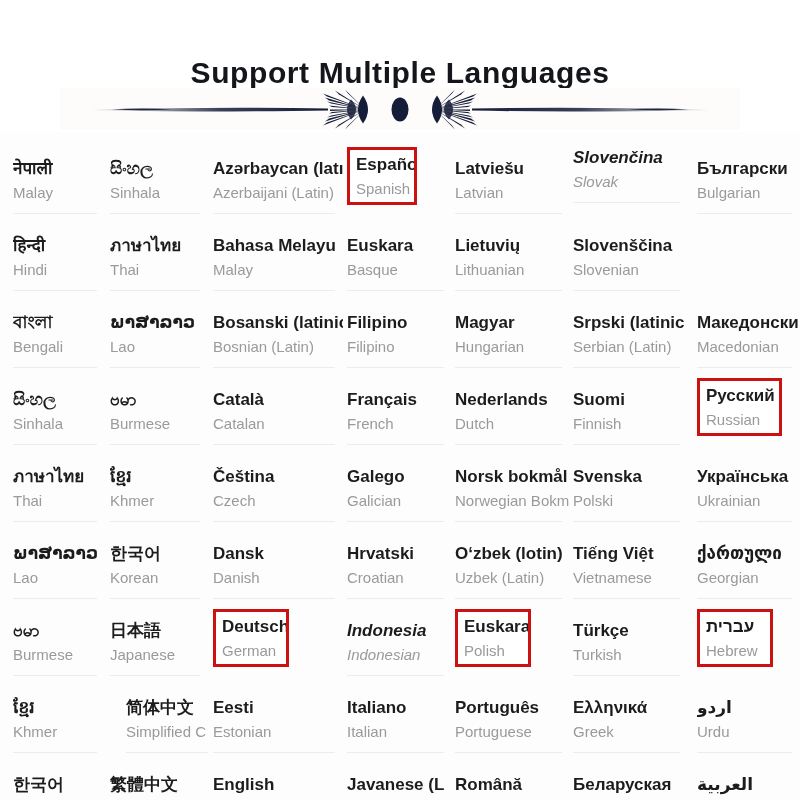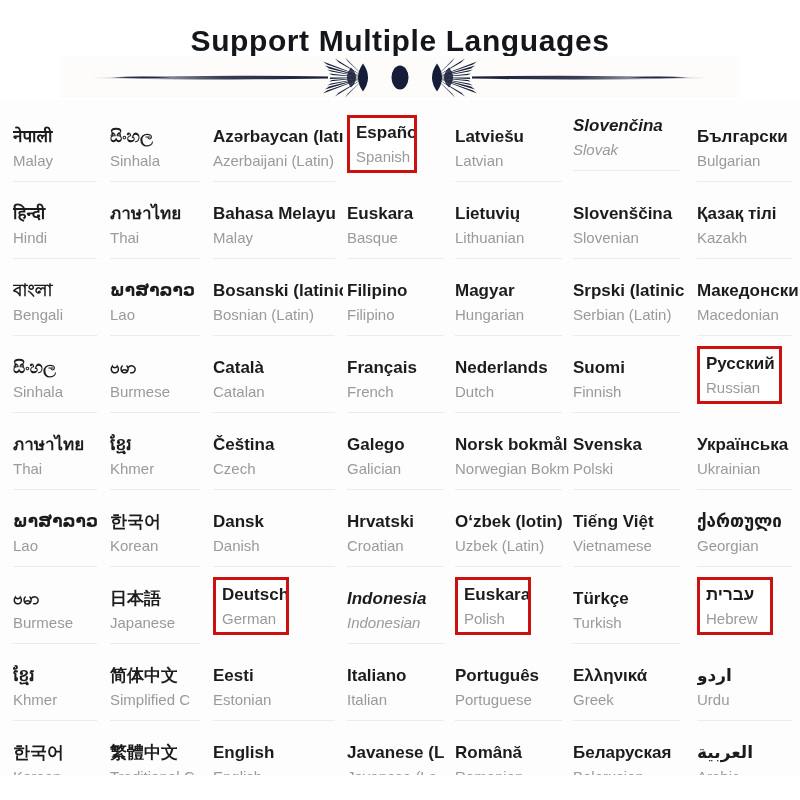--- a/index.html
+++ b/index.html
@@ -20,20 +20,21 @@
     width: 800px;
     height: 800px;
     background: #ffffff;
   }
 
   
   .header {
     position: relative;
     width: 800px;
     height: 100px;
+    margin-top: 32px;
   }
   .title {
     position: absolute;
     top: 24px;
     left: 0;
     width: 800px;
     text-align: center;
     font-size: 30px;
     font-weight: 700;
     letter-spacing: 0.6px;
@@ -275,21 +276,21 @@
         <div class="cell" style="top: 400px; width: 98px;">
           <div class="native">한국어</div>
           <div class="english">Korean</div>
           <div class="divider" style="width: 90px;"></div>
         </div>
         <div class="cell" style="top: 477px; width: 98px;">
           <div class="native">日本語</div>
           <div class="english">Japanese</div>
           <div class="divider" style="width: 90px;"></div>
         </div>
-        <div class="cell" style="top: 554px; width: 98px;">
+        <div class="cell" style="top: 554px; width: 98px; margin-left: 16px;">
           <div class="native">简体中文</div>
           <div class="english">Simplified C</div>
           <div class="divider" style="width: 90px;"></div>
         </div>
         <div class="cell" style="top: 631px; width: 98px;">
           <div class="native">繁體中文</div>
           <div class="english">Traditional C</div>
           <div class="divider" style="width: 90px;"></div>
         </div>
       </div>
@@ -477,25 +478,20 @@
           <div class="english">Belarusian</div>
           <div class="divider" style="width: 107px;"></div>
         </div>
       </div>
       <div class="col" style="left: 697px; width: 103px;">
         <div class="cell" style="top: 15px; width: 103px;">
           <div class="native">Български</div>
           <div class="english">Bulgarian</div>
           <div class="divider" style="width: 95px;"></div>
         </div>
-        <div class="cell" style="top: 92px; width: 103px;">
-          <div class="native">Қазақ тілі</div>
-          <div class="english">Kazakh</div>
-          <div class="divider" style="width: 95px;"></div>
-        </div>
         <div class="cell" style="top: 169px; width: 103px;">
           <div class="native">Македонски</div>
           <div class="english">Macedonian</div>
           <div class="divider" style="width: 95px;"></div>
         </div>
         <div class="cell highlight" style="top: 246px; width: 84.8px;">
           <div class="native">Русский</div>
           <div class="english">Russian</div>
         </div>
         <div class="cell" style="top: 323px; width: 103px;">

